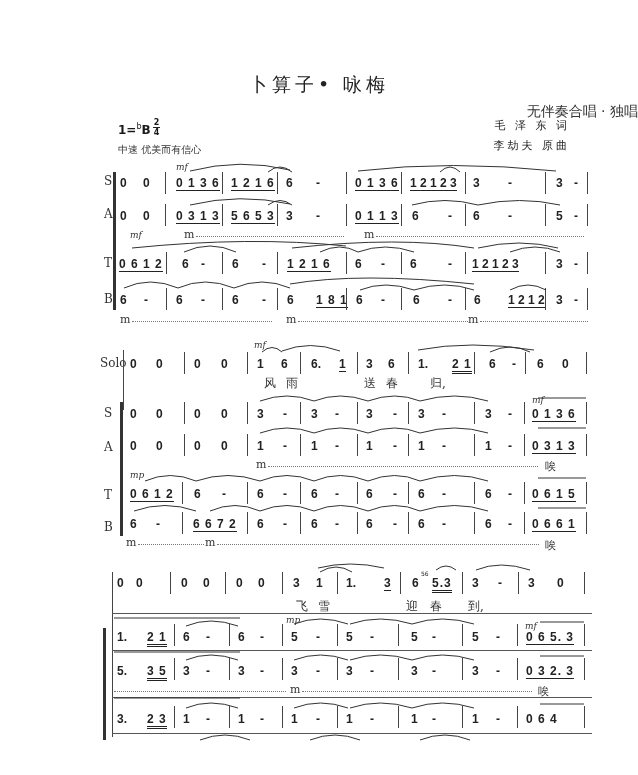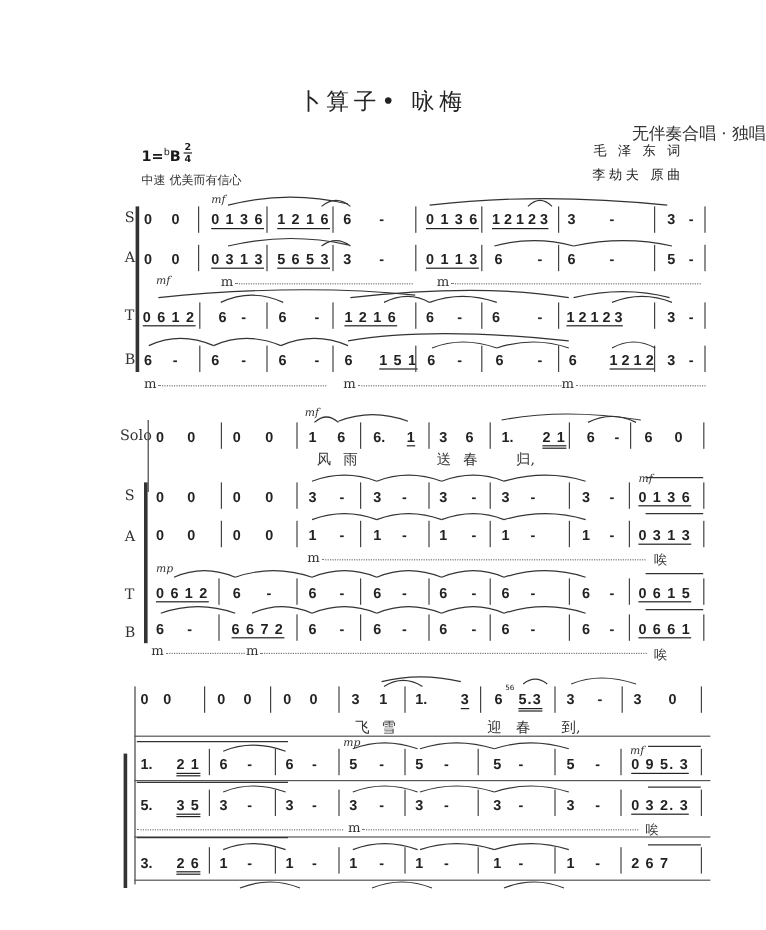--- a/index.html
+++ b/index.html
@@ -103,21 +103,21 @@
   </div>
 
   <div>
     <span class="abs n" style="left:120px;top:293px;">6</span>
     <span class="abs n" style="left:144px;top:293px;">-</span>
     <span class="abs n" style="left:176px;top:293px;">6</span>
     <span class="abs n" style="left:201px;top:293px;">-</span>
     <span class="abs n" style="left:232px;top:293px;">6</span>
     <span class="abs n" style="left:262px;top:293px;">-</span>
     <span class="abs n" style="left:287px;top:293px;">6</span>
-    <span class="abs n" style="left:316px;top:293px;letter-spacing:1px;border-bottom:1px solid #222;">1 5 1</span>
+    <span class="abs n" style="left:316px;top:293px;letter-spacing:1px;border-bottom:1px solid #222;">1 8 1</span>
     <span class="abs n" style="left:356px;top:293px;">6</span>
     <span class="abs n" style="left:381px;top:293px;">-</span>
     <span class="abs n" style="left:413px;top:293px;">6</span>
     <span class="abs n" style="left:448px;top:293px;">-</span>
     <span class="abs n" style="left:474px;top:293px;">6</span>
     <span class="abs n" style="left:508px;top:293px;border-bottom:1px solid #222;">1 2 1 2</span>
     <span class="abs n" style="left:556px;top:293px;">3</span>
     <span class="abs n" style="left:574px;top:293px;">-</span>
   </div>
   <div class="abs hum" style="left:120px;top:313px;">m</div>
@@ -363,21 +363,21 @@
     <span class="abs n" style="left:238px;top:630px;">6</span>
     <span class="abs n" style="left:260px;top:630px;">-</span>
     <span class="abs n" style="left:291px;top:630px;">5</span>
     <span class="abs n" style="left:316px;top:630px;">-</span>
     <span class="abs n" style="left:346px;top:630px;">5</span>
     <span class="abs n" style="left:370px;top:630px;">-</span>
     <span class="abs n" style="left:411px;top:630px;">5</span>
     <span class="abs n" style="left:432px;top:630px;">-</span>
     <span class="abs n" style="left:472px;top:630px;">5</span>
     <span class="abs n" style="left:496px;top:630px;">-</span>
-    <span class="abs n" style="left:526px;top:630px;letter-spacing:1px;border-bottom:1px solid #222;">0 9 5. 3</span>
+    <span class="abs n" style="left:526px;top:630px;letter-spacing:1px;border-bottom:1px solid #222;">0 6 5. 3</span>
   </div>
 
   <div class="abs hline" style="left:112px;top:650px;width:480px;"></div>
   <div>
     <span class="abs n" style="left:117px;top:664px;">5.</span>
     <span class="abs n" style="left:147px;top:664px;letter-spacing:1px;border-bottom:3px double #222;">3 5</span>
     <span class="abs n" style="left:183px;top:664px;">3</span>
     <span class="abs n" style="left:206px;top:664px;">-</span>
     <span class="abs n" style="left:238px;top:664px;">3</span>
     <span class="abs n" style="left:260px;top:664px;">-</span>
@@ -393,34 +393,34 @@
   </div>
 
   <div class="abs dots" style="left:114px;top:691px;width:172px;"></div>
   <div class="abs hum" style="left:290px;top:683px;">m</div>
   <div class="abs dots" style="left:302px;top:691px;width:230px;"></div>
   <div class="abs hum" style="left:538px;top:684px;">唉</div>
 
   <div class="abs hline" style="left:112px;top:697px;width:480px;"></div>
   <div>
     <span class="abs n" style="left:117px;top:712px;">3.</span>
-    <span class="abs n" style="left:147px;top:712px;letter-spacing:1px;border-bottom:3px double #222;">2 6</span>
+    <span class="abs n" style="left:147px;top:712px;letter-spacing:1px;border-bottom:3px double #222;">2 3</span>
     <span class="abs n" style="left:183px;top:712px;">1</span>
     <span class="abs n" style="left:206px;top:712px;">-</span>
     <span class="abs n" style="left:238px;top:712px;">1</span>
     <span class="abs n" style="left:260px;top:712px;">-</span>
     <span class="abs n" style="left:291px;top:712px;">1</span>
     <span class="abs n" style="left:316px;top:712px;">-</span>
     <span class="abs n" style="left:346px;top:712px;">1</span>
     <span class="abs n" style="left:370px;top:712px;">-</span>
     <span class="abs n" style="left:411px;top:712px;">1</span>
     <span class="abs n" style="left:432px;top:712px;">-</span>
     <span class="abs n" style="left:472px;top:712px;">1</span>
     <span class="abs n" style="left:496px;top:712px;">-</span>
-    <span class="abs n" style="left:526px;top:712px;letter-spacing:1px;">2 6 7</span>
+    <span class="abs n" style="left:526px;top:712px;letter-spacing:1px;">0 6 4</span>
   </div>
   <div class="abs hline" style="left:112px;top:733px;width:480px;"></div>
 
   <div class="abs bl" style="left:170px;top:572px;height:22px;"></div>
     <div class="abs bl" style="left:225px;top:572px;height:22px;"></div>
     <div class="abs bl" style="left:282px;top:572px;height:22px;"></div>
     <div class="abs bl" style="left:337px;top:572px;height:22px;"></div>
     <div class="abs bl" style="left:400px;top:572px;height:22px;"></div>
     <div class="abs bl" style="left:462px;top:572px;height:22px;"></div>
     <div class="abs bl" style="left:518px;top:572px;height:22px;"></div>

